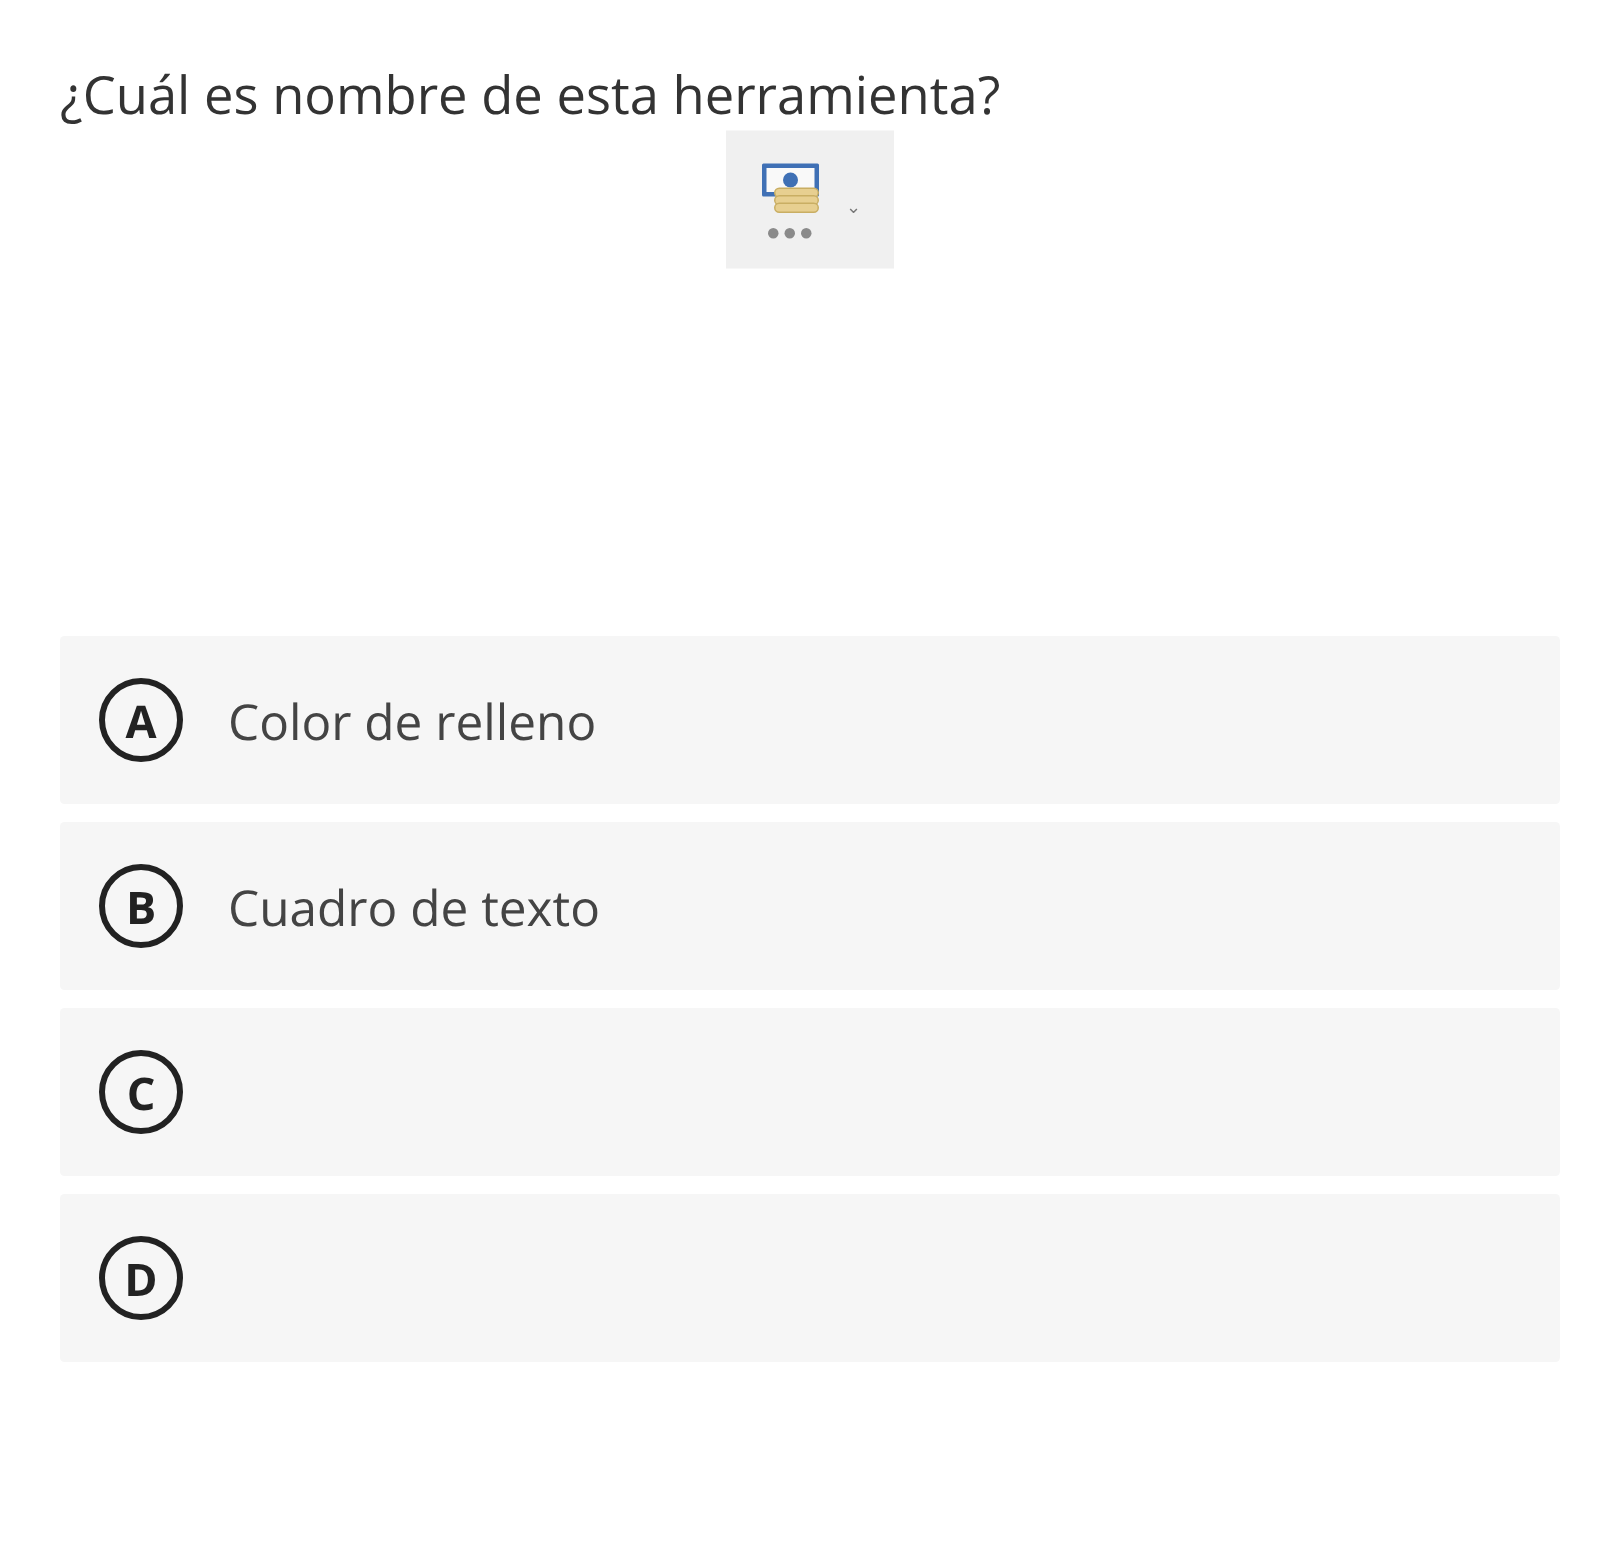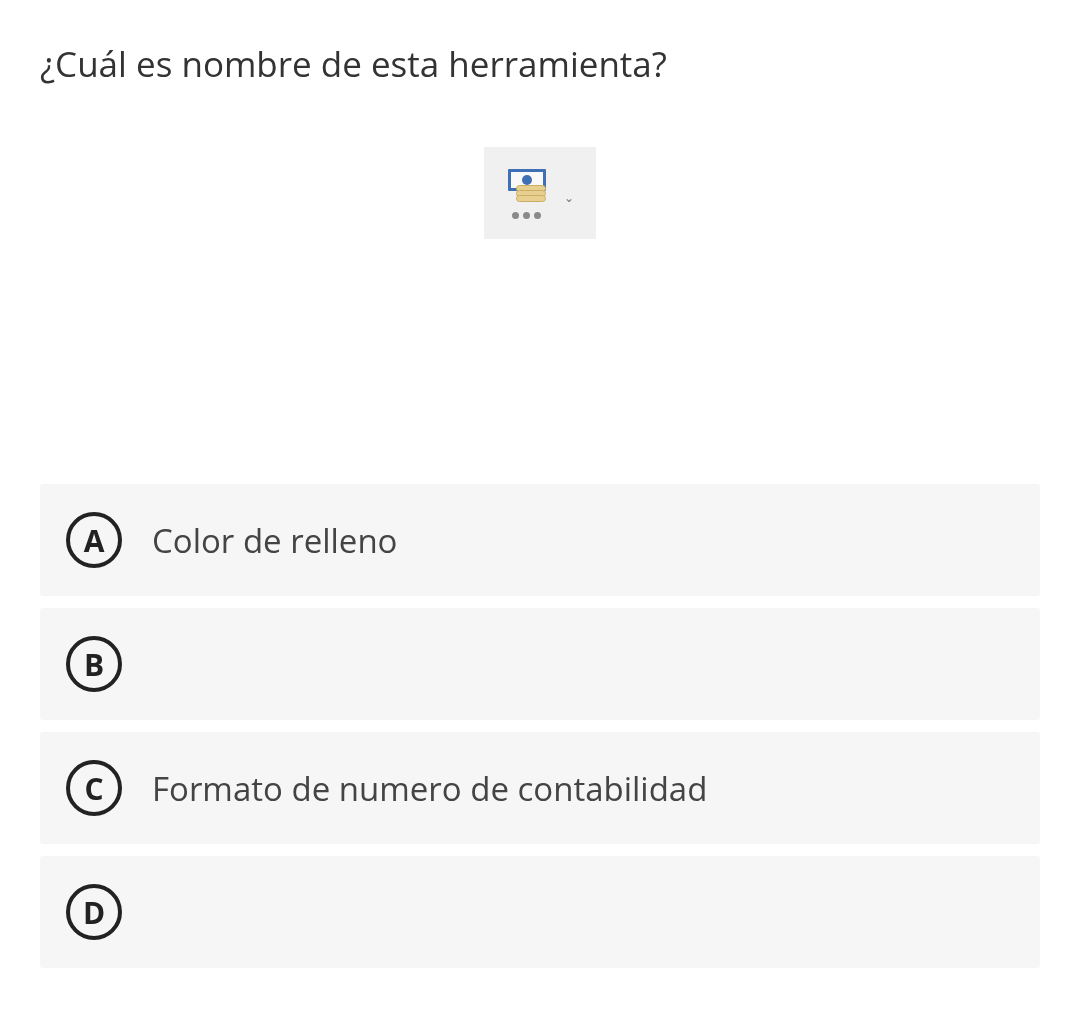--- a/index.html
+++ b/index.html
@@ -8,21 +8,20 @@
     background: #ffffff;
     width: 1080px;
     height: 1035px;
     padding: 40px 40px 0 40px;
     color: #333333;
   }
   .question-text {
     font-size: 35px;
     font-weight: 400;
     color: #333;
-    margin-bottom: 60px;
   }
   .image-zone {
     display: flex;
     justify-content: center;
     margin-bottom: 245px;
   }
   .tool-preview {
     width: 112px;
     height: 92px;
     background: #f0f0f0;
@@ -146,21 +145,21 @@
   </div>
 </div>
 
 <div class="answers">
   <div class="answer">
     <div class="answer-letter">A</div>
     <div class="answer-text">Color de relleno</div>
   </div>
   <div class="answer">
     <div class="answer-letter">B</div>
+    <div class="answer-text">Cuadro de texto</div>
   </div>
   <div class="answer">
     <div class="answer-letter">C</div>
-    <div class="answer-text">Formato de numero de contabilidad</div>
   </div>
   <div class="answer">
     <div class="answer-letter">D</div>
   </div>
 </div>
 
 </body></html>

